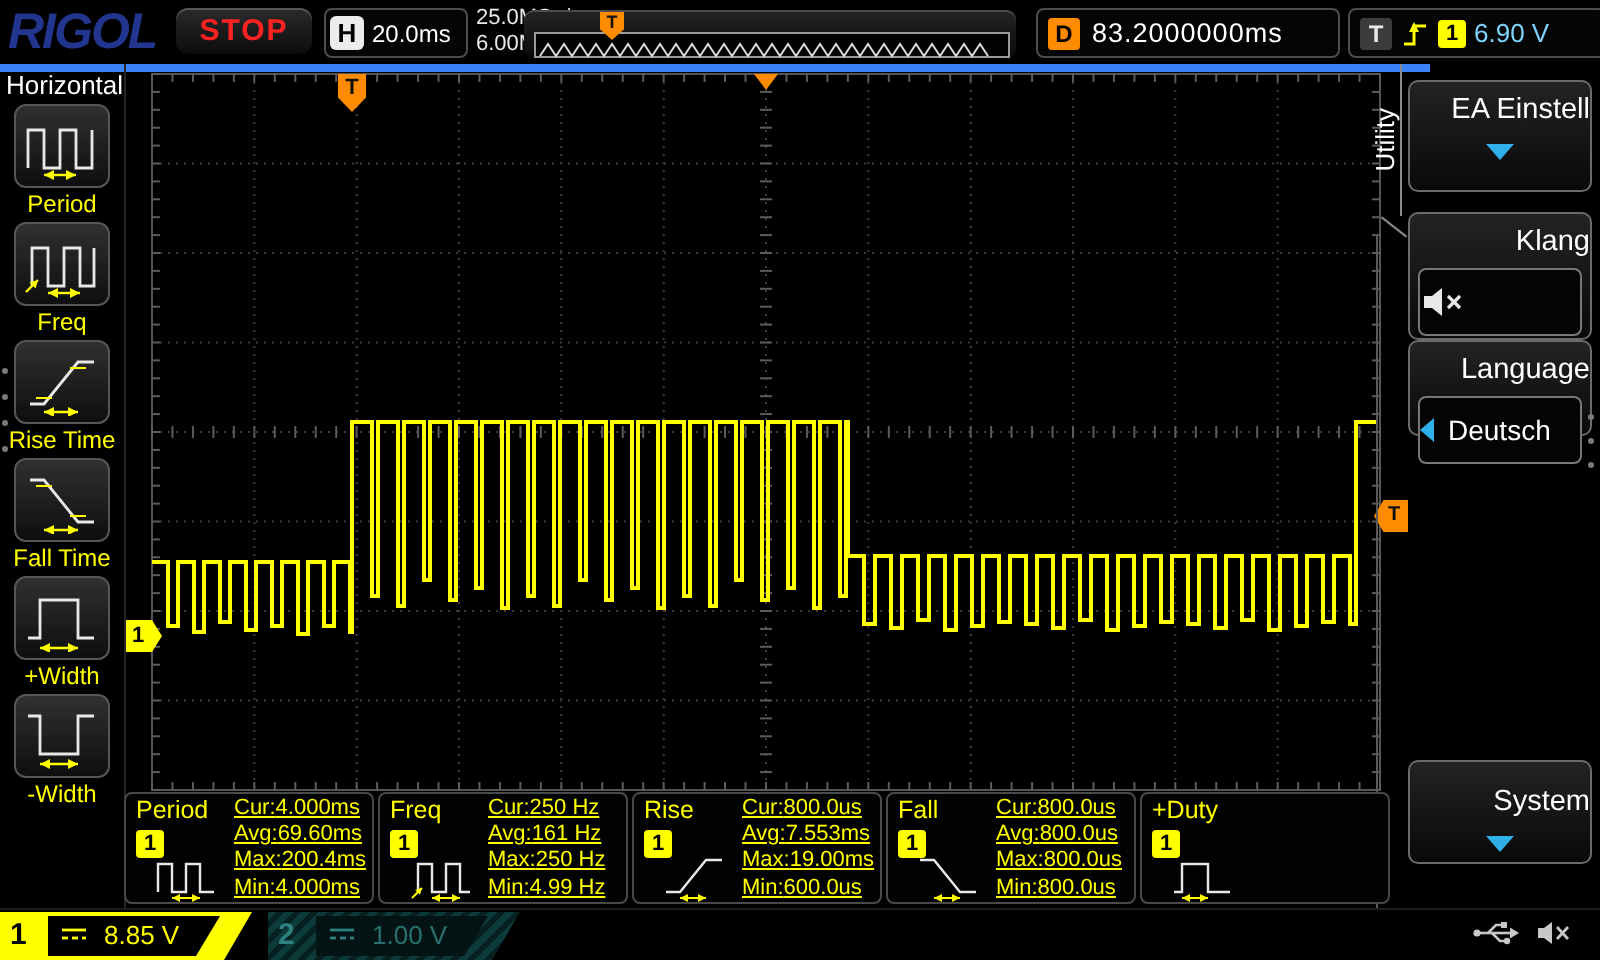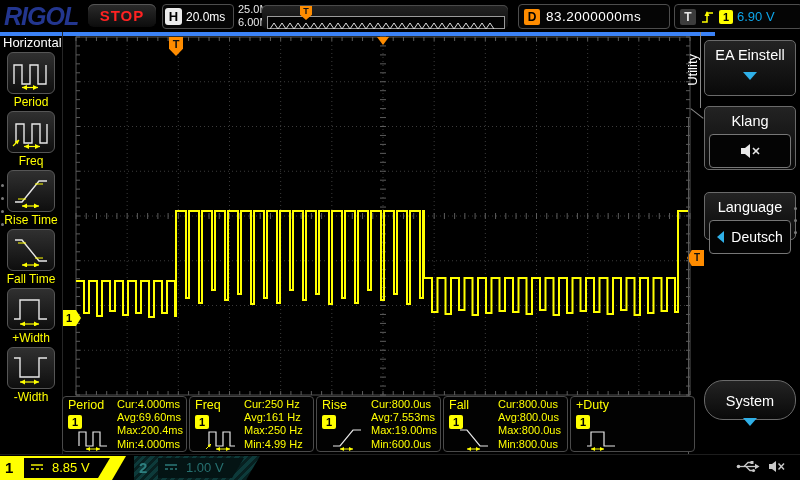--- a/index.html
+++ b/index.html
@@ -26,21 +26,21 @@
                 text-align:center;line-height:11px;z-index:2;}
   #d-group{left:518px;width:150px;}
   #d-letter{width:16px;height:16px;background:#ff8c00;color:#000;font-weight:bold;font-size:12px;border-radius:2px;
             text-align:center;line-height:16px;margin:0 6px 0 5px;}
   #d-value{color:#fff;font-size:13.5px;letter-spacing:.5px;}
   #t-group{left:674px;width:122px;gap:4px;padding-left:5px;}
   #t-letter{width:16px;height:16px;background:#3c3c3c;color:#e8e8e8;font-weight:bold;font-size:12px;border-radius:2px;
             text-align:center;line-height:16px;}
   .mini-badge{width:14px;height:14px;background:#ffff00;color:#000;font-weight:bold;font-size:11px;border-radius:2px;
               text-align:center;line-height:14px;}
-  #t-level{color:#0ea5e9;font-size:13px;}
+  #t-level{color:#7dd3fc;font-size:13px;}
   
   #left-menu{position:absolute;left:0;top:32px;width:62px;height:474px;border-right:1px solid #262626;
              display:flex;flex-direction:column;align-items:center;}
   #left-title{align-self:flex-start;color:#fff;font-size:13px;margin:3px 0 2px 3px;}
   .lm-item{width:100%;text-align:center;margin-bottom:2px;}
   .lm-btn{width:46px;height:40px;margin:0 auto;background:linear-gradient(#303030,#0e0e0e);
           border:1px solid #565656;border-radius:6px;display:flex;align-items:center;justify-content:center;}
   .lm-label{color:#ffff00;font-size:12px;margin-top:1px;white-space:nowrap;}
   #left-dots{position:absolute;left:1px;top:152px;display:flex;flex-direction:column;gap:10px;}
   #left-dots i{width:3px;height:3px;border-radius:50%;background:#7a7a7a;}
@@ -60,39 +60,39 @@
               text-align:left;line-height:16px;padding-left:3px;box-sizing:border-box;}
   
   #right-menu{position:absolute;left:702px;top:32px;width:98px;height:423px;}
   #utility-label{position:absolute;left:-17px;top:22px;color:#fff;font-size:13px;
                  writing-mode:vertical-rl;transform:rotate(180deg);}
   #sep1{position:absolute;left:-2px;top:0;width:1px;height:76px;background:#8a8a8a;}
   #sep-diag{position:absolute;left:-13px;top:81px;width:16px;height:1px;background:#8a8a8a;transform:rotate(38deg);}
   #sep2{position:absolute;left:-14px;top:86px;width:1px;height:337px;background:#5a5a5a;}
   .rm-btn{position:absolute;left:2px;width:92px;background:linear-gradient(#232323,#090909);
           border:1px solid #6a6a6a;border-radius:5px;box-sizing:border-box;}
-  .rm-title{color:#fff;font-size:14.5px;text-align:center;margin-top:6px;}
+  .rm-title{color:#fff;font-size:14.5px;text-align:right;margin-top:6px;}
   .tri-down{width:0;height:0;border-left:7px solid transparent;border-right:7px solid transparent;
             border-top:8px solid #2fb0e8;margin:9px auto 0;}
   .rm-inner{width:80px;height:32px;margin:5px auto 0;background:#040404;border:1px solid #777;border-radius:4px;
-            display:flex;align-items:center;justify-content:center;gap:7px;}
+            display:flex;align-items:center;gap:7px;}
   .tri-left{width:0;height:0;border-top:6px solid transparent;border-bottom:6px solid transparent;
             border-right:7px solid #2fb0e8;}
   .rm-value{color:#fff;font-size:14px;}
   #right-dots{position:absolute;left:92px;top:175px;display:flex;flex-direction:column;gap:9px;}
   #right-dots i{width:3px;height:3px;border-radius:50%;background:#7a7a7a;}
   
   #meas-bar{position:absolute;left:62px;top:396px;width:640px;height:58px;display:flex;gap:2px;}
   .mcell{position:relative;width:125px;height:56px;background:#020202;border:1px solid #4a4a4a;border-radius:4px;
          box-sizing:border-box;flex:none;}
   .mname{position:absolute;left:5px;top:1px;color:#ffff00;font-size:12.5px;}
   .mbadge{position:absolute;left:5px;top:18px;width:14px;height:14px;background:#ffff00;color:#000;font-weight:bold;
           font-size:11px;text-align:center;line-height:14px;border-radius:2px;}
   .micon{position:absolute;left:15px;top:26px;}
-  .mvals{position:absolute;left:54px;top:1px;color:#ffff00;font-size:11px;line-height:13.2px;white-space:nowrap;}
+  .mvals{position:absolute;left:54px;top:1px;color:#ffff00;font-size:11px;line-height:13.2px;white-space:nowrap;text-decoration:underline;}
   
   #chanbar{position:absolute;left:0;top:454px;width:800px;height:26px;background:#000;border-top:1px solid #1d1d1d;}
   .ch-tag{position:absolute;top:1px;width:130px;height:24px;}
   .ch-slab{position:absolute;inset:0;clip-path:polygon(0 0,126px 0,112px 24px,0 24px);}
   #ch1-tag .ch-slab{background:#ffff00;}
   #ch2-tag .ch-slab{background:repeating-linear-gradient(135deg,#0d3a3a 0 3px,#072020 3px 6px);}
   .ch-inner{position:absolute;left:24px;top:2px;width:86px;height:20px;
             clip-path:polygon(0 0,86px 0,74px 20px,0 20px);}
   #ch1-tag .ch-inner{background:#000;}
   #ch2-tag .ch-inner{background:#041414;}
@@ -583,31 +583,31 @@
       <div class="rm-title">Klang</div>
       <div class="rm-inner">
         <svg width="22" height="16">
           <polygon points="2,5 6,5 11,1 11,15 6,11 2,11" fill="#e8e8e8"></polygon>
           <line x1="14" y1="5" x2="20" y2="11" stroke="#e8e8e8" stroke-width="1.6"></line>
           <line x1="20" y1="5" x2="14" y2="11" stroke="#e8e8e8" stroke-width="1.6"></line>
         </svg>
       </div>
     </div>
 
-    <div class="rm-btn" style="top:160px;height:48px;">
+    <div class="rm-btn" style="top:138px;height:48px;">
       <div class="rm-title">Language</div>
       <div class="rm-inner">
         <span class="tri-left"></span>
         <span class="rm-value">Deutsch</span>
       </div>
     </div>
 
 
 
-    <div class="rm-btn" style="top:348px;height:40px;border-radius:19px;">
+    <div class="rm-btn" style="top:348px;height:52px;">
       <div class="rm-title" style="margin-top:12px;">System</div>
       <div class="tri-down"></div>
     </div>
 
     <div id="right-dots">
         <i></i>
         <i></i>
         <i></i>
       </div>
   </div>

